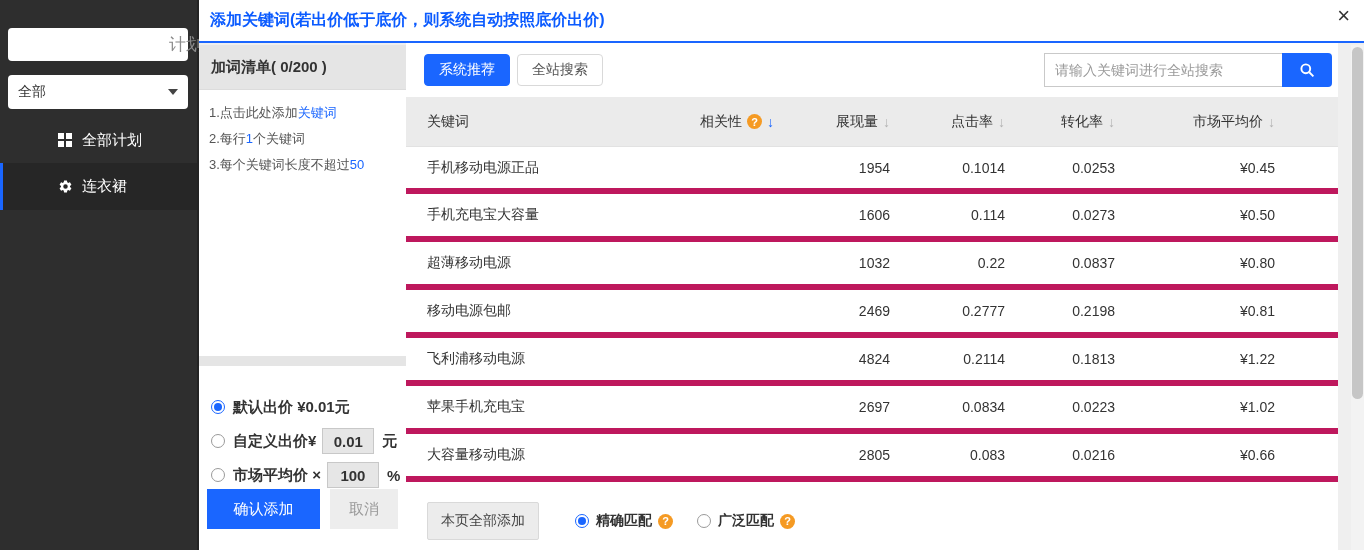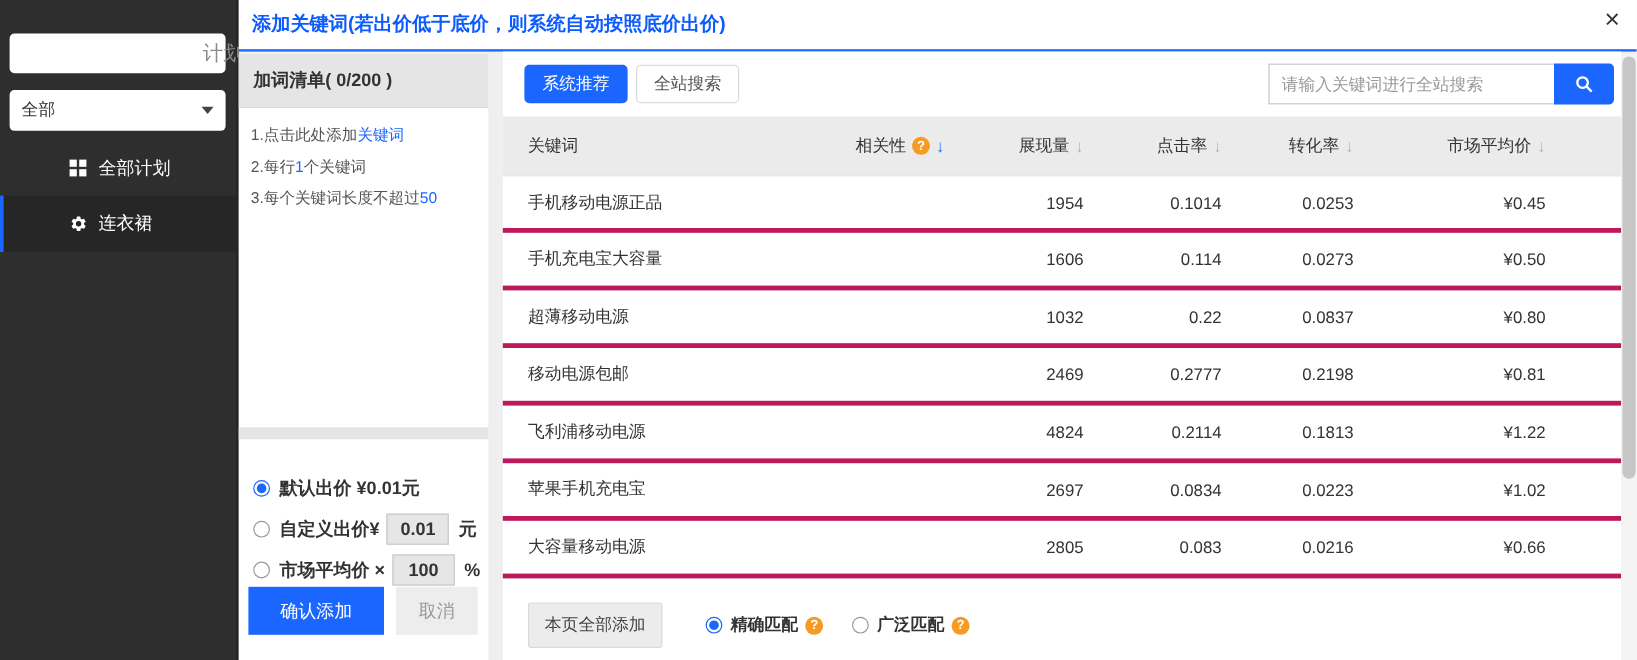--- a/index.html
+++ b/index.html
@@ -59,39 +59,39 @@
   .bid-input { width:52px; height:26px; background:#e6e6e6; border:1px solid #c8c8c8;
     margin:0 8px 0 6px; text-align:center; font-size:15px; font-weight:bold;
     color:#333; font-family:inherit; }
   .pl-btns { position:absolute; left:8px; top:444px; display:flex; }
   .btn-confirm { width:113px; height:40px; background:#1a66ff; color:#fff;
     border:none; font-size:15px; cursor:pointer; font-family:inherit; }
   .btn-cancel { width:68px; height:40px; background:#ededed; color:#999;
     border:none; font-size:15px; margin-left:10px; cursor:pointer; font-family:inherit; }
 
   
-  .panel-right { position:absolute; left:220px; top:43px; width:932px; height:507px; background:#fff; }
+  .panel-right { position:absolute; left:207px; top:43px; width:932px; height:507px; background:#fff; }
   .toolbar { height:54px; display:flex; align-items:center; padding:0 6px 0 18px; }
   .tab { height:32px; padding:0 14px; font-size:14px; border-radius:4px;
     display:flex; align-items:center; cursor:pointer; margin-right:7px;
     background:#fff; border:1px solid #d9d9d9; color:#555; }
   .tab.active { background:#1a66ff; border-color:#1a66ff; color:#fff; }
   .searchbox { margin-left:auto; display:flex; align-items:center; }
   .searchbox input { width:238px; height:34px; border:1px solid #c9c9c9;
     border-right:none; padding:0 10px; font-size:14px; color:#333; outline:none;
     font-family:inherit; }
   .searchbox input::placeholder { color:#9a9a9a; }
   .search-btn { width:50px; height:34px; background:#1a66ff; border:none;
     border-radius:0 4px 4px 0; display:flex; align-items:center; justify-content:center;
     cursor:pointer; }
 
   .t-head, .t-row { display:grid; grid-template-columns:260px 100px 115px 115px 110px 160px;
     padding-left:21px; align-items:center; }
   .t-head { height:49px; background:#ebebeb; font-size:14px; color:#333; }
-  .t-row { height:48px; border-bottom:4px solid #be185d; font-size:14px; color:#333; }
+  .t-row { height:48px; border-bottom:6px solid #be185d; font-size:14px; color:#333; }
   .t-row:first-of-type { border-top:1px solid #e2e2e2; }
   .hcell { display:inline-flex; align-items:center; gap:5px; white-space:nowrap; }
   .col-c { justify-self:center; }
   .col-r { justify-self:end; padding-right:12px; }
   .arrow { font-size:14px; color:#b3b3b3; }
   .arrow.active { color:#1a66ff; font-weight:bold; }
   .help { width:15px; height:15px; border-radius:50%; background:#f59a23; color:#fff;
     font-size:11px; font-weight:bold; display:inline-flex; align-items:center;
     justify-content:center; cursor:pointer; }
   .relbar { width:44px; height:6px; background:#d2d2d2; }

